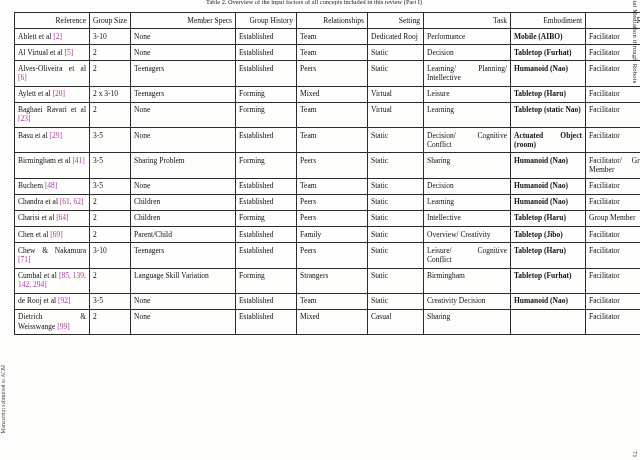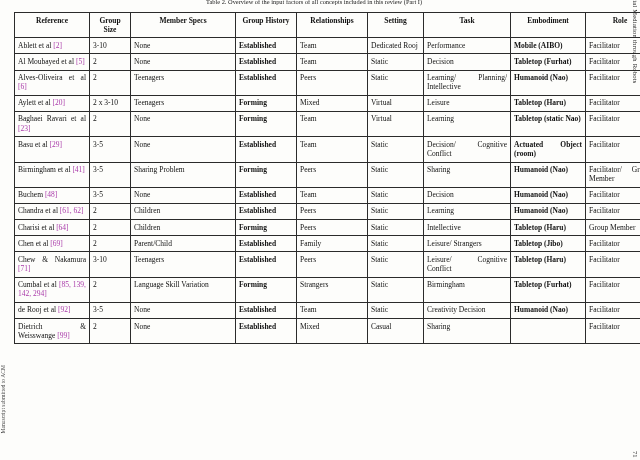--- a/index.html
+++ b/index.html
@@ -37,27 +37,27 @@
   }
   .review-table th, .review-table td {
     border: 0.8px solid #2b2b2b;
     padding: 2.5px 3px 3.5px 3px;
     vertical-align: top;
     text-align: justify;
     overflow: hidden;
     word-wrap: break-word;
   }
   .review-table th {
-    font-weight: bold;
-    text-align: center;
+    font-weight: normal;
+    text-align: right;
   }
   .c0 { width: 68px; }
   .c1 { width: 34px; margin-left: 20px; }
   .c2 { width: 98px; }
-  .c3 { width: 54px; font-weight: bold; }
+  .c3 { width: 54px; }
   .c4 { width: 64px; margin-top: 12px; }
   .c5 { width: 49px; }
   .c6 { width: 80px; }
   .c7 { width: 68px; font-weight: bold; }
   .c8 { width: 62px; }
   .cite {
     color: var(--cite-color, #a93aa9);
   }
   .side-title {
     position: absolute;
@@ -111,21 +111,21 @@
         <td class="c1">3-10</td>
         <td class="c2">None</td>
         <td class="c3">Established</td>
         <td class="c4">Team</td>
         <td class="c5">Dedicated Rooj</td>
         <td class="c6">Performance</td>
         <td class="c7">Mobile (AIBO)</td>
         <td class="c8">Facilitator</td>
       </tr>
       <tr>
-        <td class="c0"><span>Al Moubayed et al </span><span class="cite">[5]</span></td>
+        <td class="c0"><span>Al Virtual et al </span><span class="cite">[5]</span></td>
         <td class="c1">2</td>
         <td class="c2">None</td>
         <td class="c3">Established</td>
         <td class="c4">Team</td>
         <td class="c5">Static</td>
         <td class="c6">Decision</td>
         <td class="c7">Tabletop (Furhat)</td>
         <td class="c8">Facilitator</td>
       </tr>
       <tr>
@@ -216,21 +216,21 @@
         <td class="c7">Tabletop (Haru)</td>
         <td class="c8">Group Member</td>
       </tr>
       <tr>
         <td class="c0"><span>Chen et al </span><span class="cite">[69]</span></td>
         <td class="c1">2</td>
         <td class="c2">Parent/Child</td>
         <td class="c3">Established</td>
         <td class="c4">Family</td>
         <td class="c5">Static</td>
-        <td class="c6">Leisure/ Strangers</td>
+        <td class="c6">Overview/ Creativity</td>
         <td class="c7">Tabletop (Jibo)</td>
         <td class="c8">Facilitator</td>
       </tr>
       <tr>
         <td class="c0"><span>Chew &amp; Nakamura </span><span class="cite">[71]</span></td>
         <td class="c1">3-10</td>
         <td class="c2">Teenagers</td>
         <td class="c3">Established</td>
         <td class="c4">Peers</td>
         <td class="c5">Static</td>

